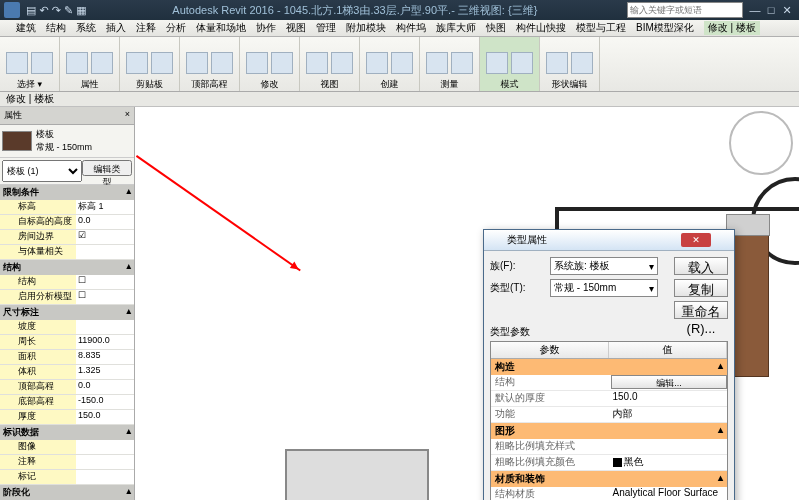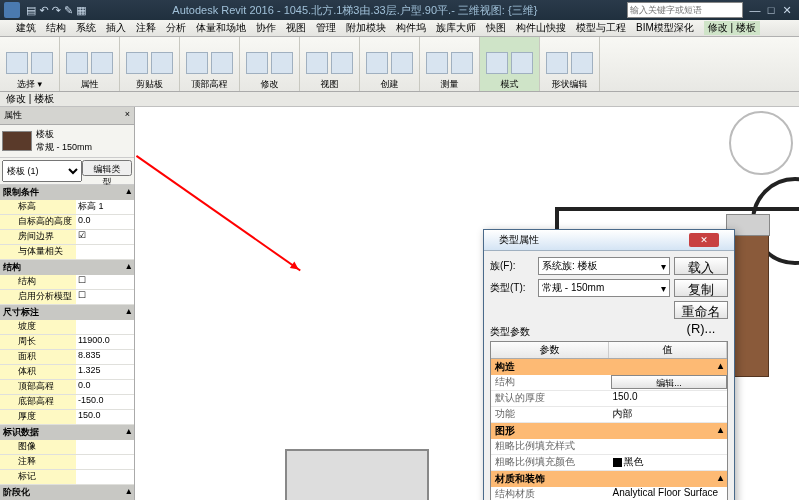--- a/index.html
+++ b/index.html
@@ -34,24 +34,24 @@
 .canvas .plan{position:absolute;inset:0}
 .canvas .wall{position:absolute;top:100px;left:420px;width:260px;height:290px;border:4px solid #222;border-bottom:none;background:#fff}
 .canvas .wall2{position:absolute;top:70px;right:-40px;width:80px;height:80px;border:4px solid #222;border-radius:50%}
 .canvas .cab{position:absolute;top:128px;right:30px;width:40px;height:140px;background:#8a5a3a;border:1px solid #553520}
 .canvas .cab:before{content:"";position:absolute;top:-22px;left:-2px;width:42px;height:20px;background:#d0d0d0;border:1px solid #888}
 .canvas .furn{position:absolute;bottom:-30px;left:150px;width:140px;height:80px;background:#ddd;border:2px solid #888}
 .canvas .cb{position:absolute;top:4px;right:6px;width:60px;height:60px;border:2px solid #bbb;border-radius:50%;background:rgba(255,255,255,.6)}
 .arrow{position:absolute;background:red;height:2px;transform-origin:0 0}
 .arrow:after{content:"";position:absolute;right:-2px;top:-3px;border:4px solid transparent;border-left:8px solid red}
 .dialog{position:absolute;left:348px;top:122px;width:250px;height:315px;background:#f0f0f0;border:1px solid #4a6a8a;box-shadow:2px 2px 8px rgba(0,0,0,.3);font-size:10px;display:flex;flex-direction:column}
-.dialog .dt{height:20px;background:linear-gradient(#fff,#d4e4f4);display:flex;align-items:center;padding:0 15px;justify-content:space-between;border-bottom:1px solid #a0b0c0}
+.dialog .dt{height:20px;background:linear-gradient(#fff,#d4e4f4);display:flex;align-items:center;padding:0 23px;justify-content:space-between;border-bottom:1px solid #a0b0c0}
 .dialog .dt .cls{width:30px;height:14px;background:#c84040;color:#fff;text-align:center;border-radius:2px;font-size:9px;line-height:14px}
 .dialog .body{flex:1;padding:6px;display:flex;flex-direction:column;overflow:hidden}
-.dialog .frow{display:flex;align-items:center;margin-bottom:4px;gap:4px}
+.dialog .frow{display:flex;align-items:center;margin-bottom:4px;gap:16px}
 .dialog .frow label{width:44px}
 .dialog .frow .sel{flex:1;height:16px;border:1px solid #888;background:#fff;padding:0 3px;display:flex;align-items:center;justify-content:space-between}
 .dialog .frow button{width:54px;height:18px;font-size:13px;background:linear-gradient(#fff,#e4e4e4);border:1px solid #888}
 .dialog .grid{flex:1;border:1px solid #888;background:#fff;overflow-y:auto}
 .dialog .grid .gh{display:flex;background:linear-gradient(#fcfcfc,#e8e8e8);border-bottom:1px solid #aaa;height:16px}
 .dialog .grid .gh div{flex:1;text-align:center;border-right:1px solid #ccc;line-height:16px}
 .dialog .grid .gcat{background:#fdba74;color:#000;padding:1px 4px;font-weight:bold;display:flex;justify-content:space-between}
 .dialog .grid .gr{display:flex;height:15px;border-bottom:1px solid #e8e8e8}
 .dialog .grid .gr .gk{width:50%;padding-left:4px;color:#666;overflow:hidden}
 .dialog .grid .gr .gv{width:50%;padding-left:3px;overflow:hidden}

